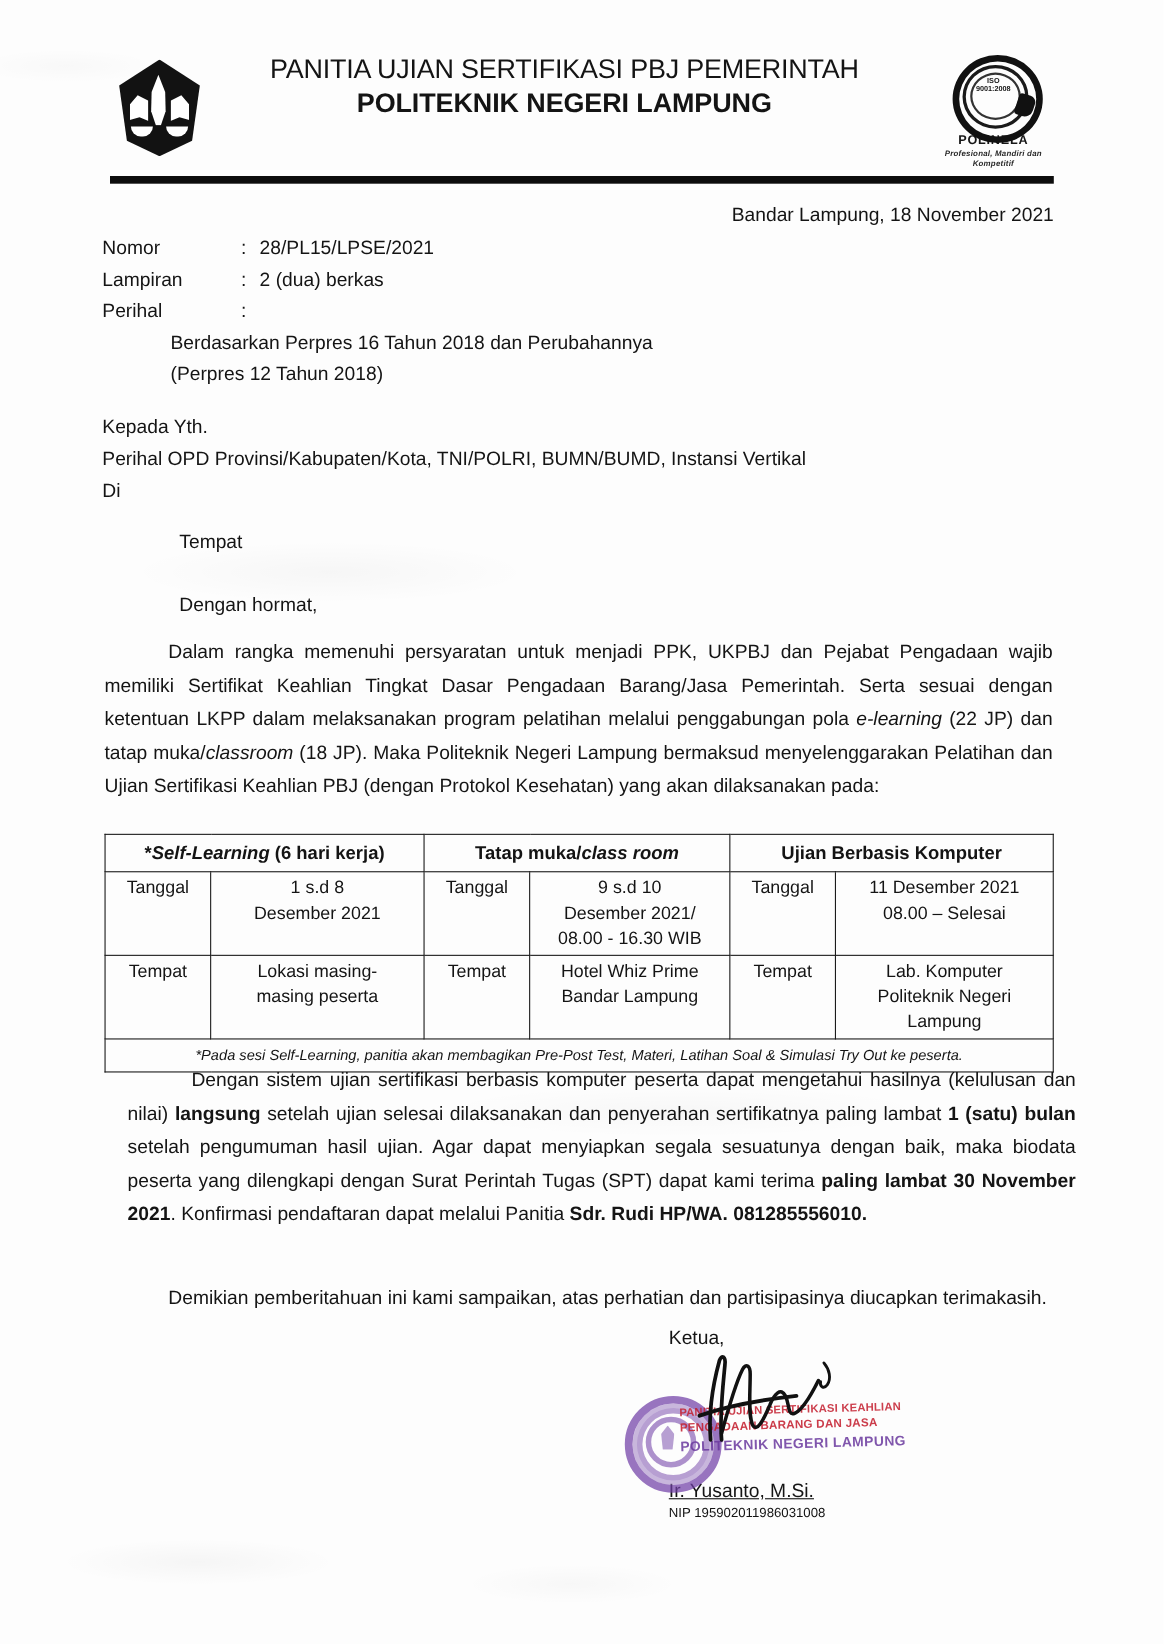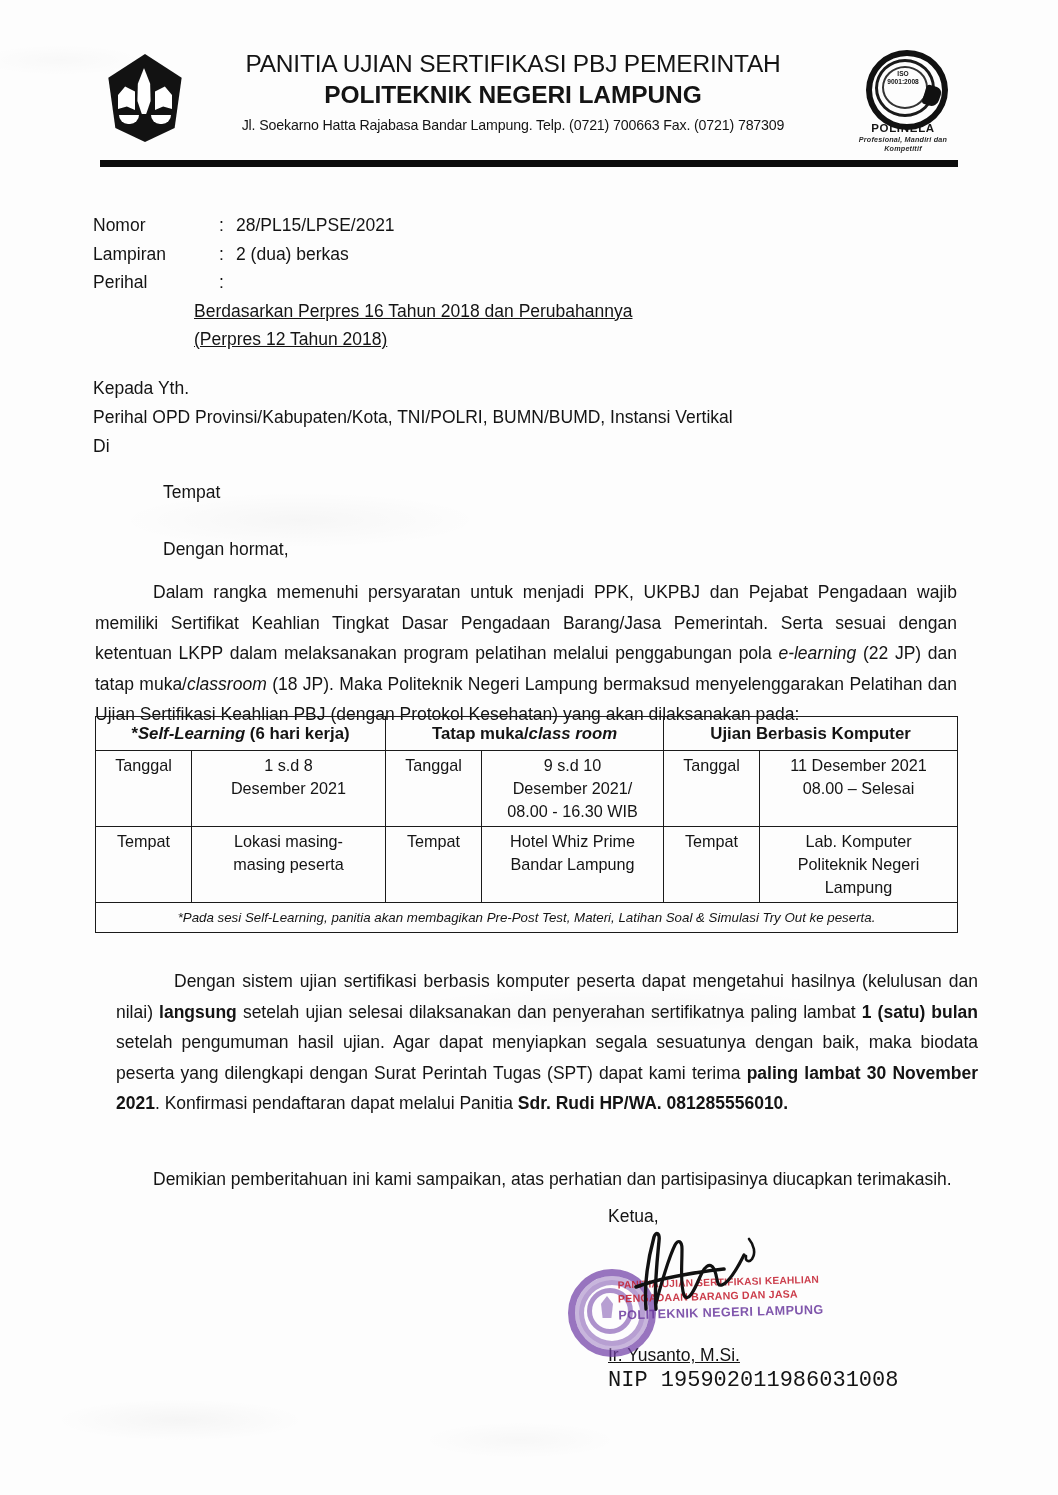--- a/index.html
+++ b/index.html
@@ -209,21 +209,21 @@
     position: absolute;
     left: 93px;
     top: 211px;
     font-size: 17.5px;
     line-height: 28.5px;
   }
   .meta-row { display: flex; }
   .meta-label { width: 126px; flex: 0 0 126px; }
   .meta-colon { width: 17px; flex: 0 0 17px; }
   .meta-val { flex: 1 1 auto; }
-  .meta-cont { margin-left: 101px; text-decoration: underline; }
+  .meta-cont { margin-left: 62px; }
 
   
   .addressee {
     position: absolute;
     left: 93px;
     top: 374px;
     font-size: 17.5px;
     line-height: 29px;
     width: 870px;
   }
@@ -253,21 +253,21 @@
   }
   .para .ind { display: inline-block; width: 58px; }
   .para-1 { top: 577px; }
   .para-2 { top: 966px; margin-left: 21px; }
   .para-3 { top: 1164px; }
 
   
   .sched-wrap {
     position: absolute;
     left: 95px;
-    top: 716px;
+    top: 758px;
     width: 862px;
   }
   table.sched {
     width: 100%;
     border-collapse: collapse;
     font-size: 16.2px;
     table-layout: fixed;
   }
   table.sched td, table.sched th {
     border: 1.4px solid #1b1b1b;
@@ -377,25 +377,24 @@
     height: 86px;
   }
 
   .sig-name {
     font-size: 17.5px;
     text-decoration: underline;
     margin-left: 8px;
     display: inline-block;
   }
   .sig-nip {
-    font-size: 22px;
+    font-size: 12px;
     margin-left: 8px;
     display: block;
     margin-top: 2px;
-    font-family: Liberation Mono, monospace;
   }
 </style>
 </head>
 <body>
 
 <div class="page">
   <div class="scan-noise"></div>
 
   <div class="letterhead">
 
@@ -404,41 +403,41 @@
       <div class="wing-l"></div>
       <div class="wing-r"></div>
       <div class="flame"></div>
       <div class="base-l"></div>
       <div class="base-r"></div>
     </div>
 
     <div class="head-text">
       <div class="head-line1">PANITIA UJIAN SERTIFIKASI PBJ PEMERINTAH</div>
       <div class="head-line2">POLITEKNIK NEGERI LAMPUNG</div>
-      <div class="head-addr">Jl. Soekarno Hatta Rajabasa Bandar Lampung. Telp. (0721) 700663 Fax. (0721) 787309</div>
     </div>
 
     <div class="logo-iso">
       <div class="iso-rings">
         <div class="r1"></div>
         <div class="r2"></div>
         <div class="r3"></div>
         <div class="tail"></div>
         <div class="iso-txt">
           <div>ISO</div>
           <div>9001:2008</div>
         </div>
       </div>
       <div class="iso-name">POLINELA</div>
       <div class="iso-tag">Profesional, Mandiri dan Kompetitif</div>
     </div>
   </div>
 
   <div class="head-rule"></div>
 
+  <div class="date-line">Bandar Lampung, 18 November 2021</div>
 
   <div class="meta">
     <div class="meta-row">
       <div class="meta-label">Nomor</div>
       <div class="meta-colon">:</div>
       <div class="meta-val">28/PL15/LPSE/2021</div>
     </div>
     <div class="meta-row">
       <div class="meta-label">Lampiran</div>
       <div class="meta-colon">:</div>

